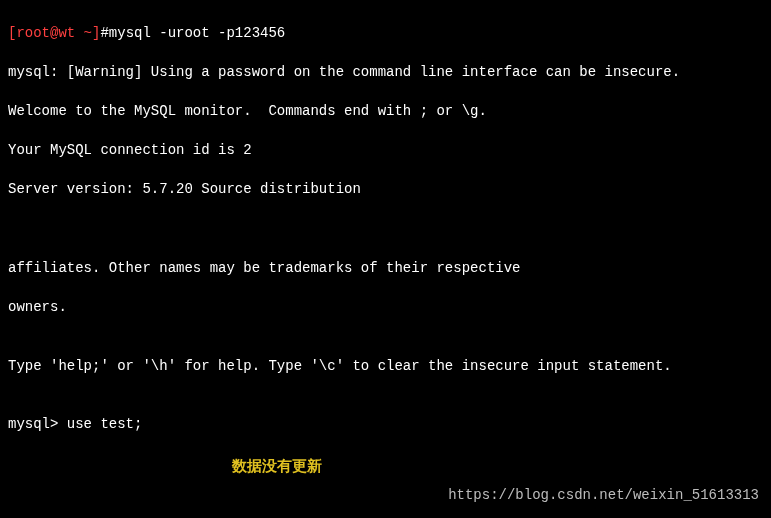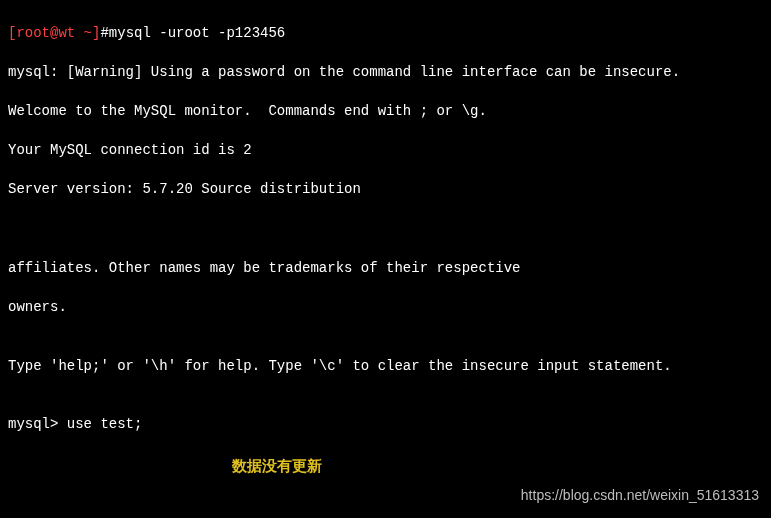--- a/index.html
+++ b/index.html
@@ -33,21 +33,21 @@
       position: absolute;
       font-family: 'Microsoft YaHei', sans-serif;
       font-size: 15px;
       font-weight: bold;
     }
     .watermark {
       position: absolute;
       right: 12px;
       bottom: 12px;
       color: #ddd;
-      font-family: Liberation Sans, sans-serif;
+      font-family: Liberation Mono, monospace;
       font-size: 14px;
       opacity: 0.85;
     }
     .line {
       display: block;
     }
   </style>
 </head>
 <body>
 

